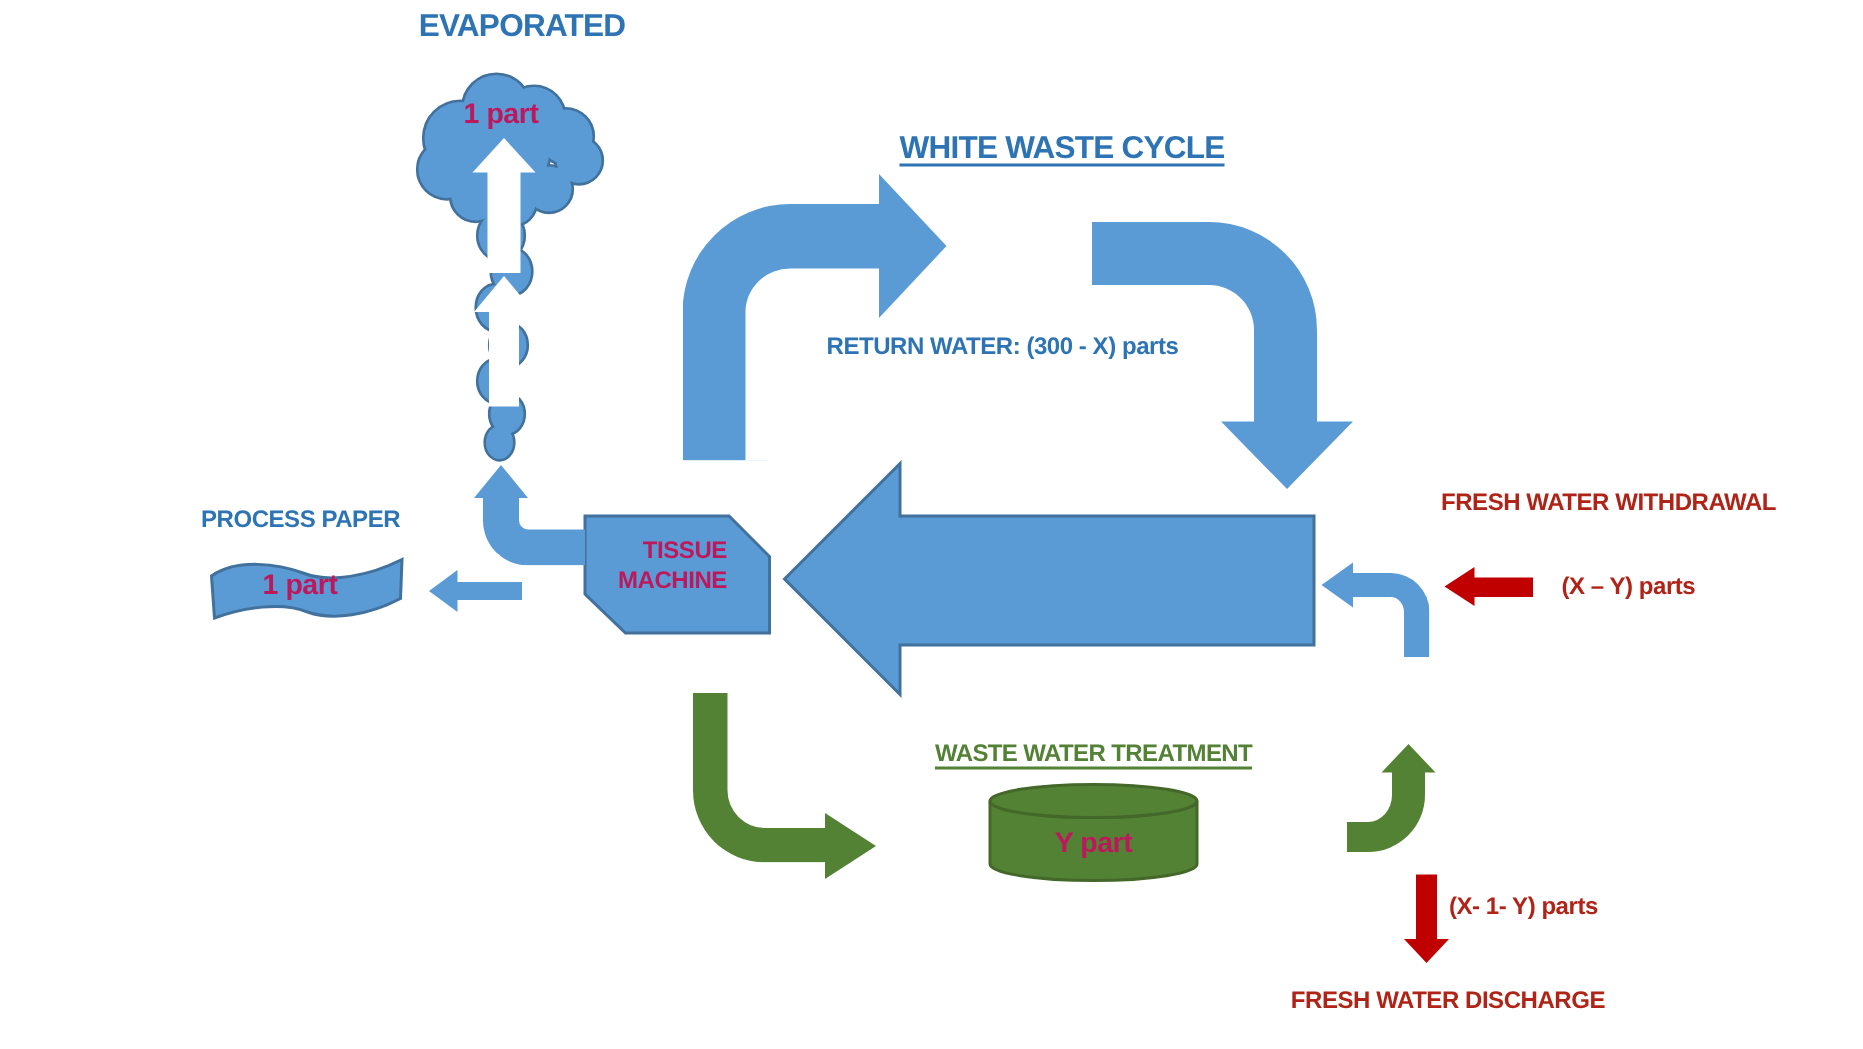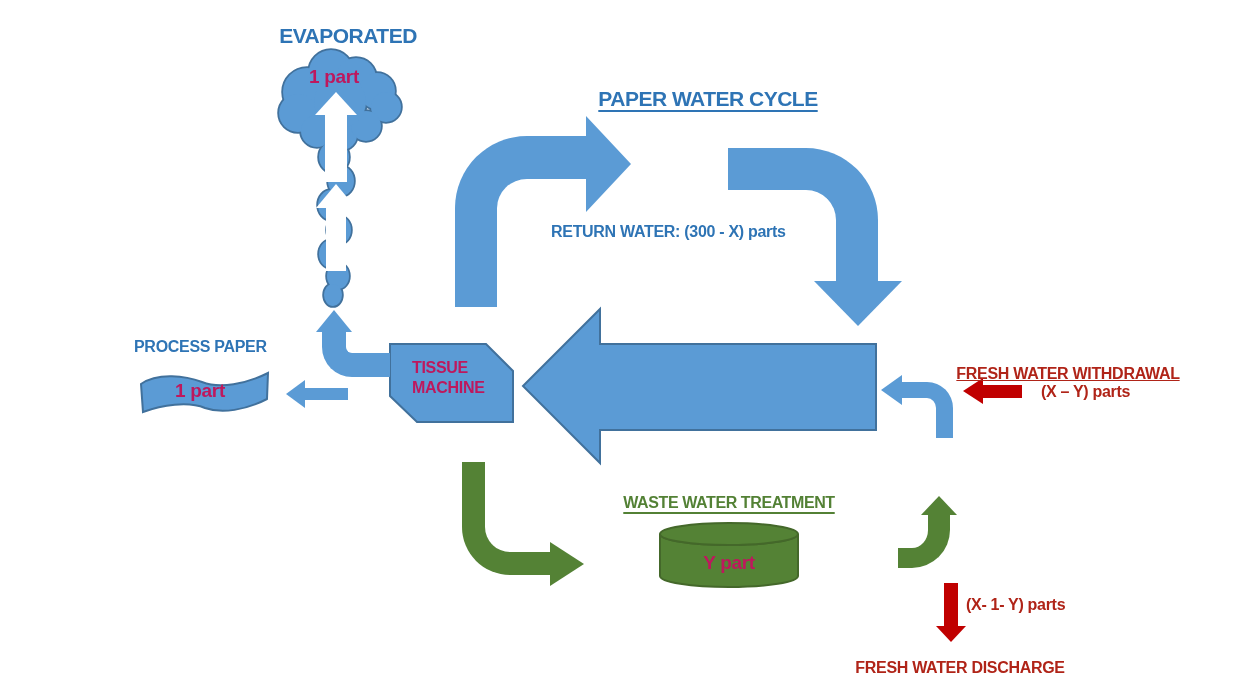--- a/index.html
+++ b/index.html
@@ -19,21 +19,21 @@
   .green-shape path,.green-shape ellipse{fill:var(--green);stroke:var(--green_border);stroke-width:2;}
   
   .elbow{position:absolute;box-sizing:border-box;border:0 solid var(--blue);}
   .elbow.green{border-color:var(--green);}
   .tri{position:absolute;width:0;height:0;border:0 solid transparent;}
   .shaft{position:absolute;}
   
   .t{position:absolute;font-weight:bold;letter-spacing:-0.3px;white-space:nowrap;}
   .ctr{text-align:center;}
   .h{font-size:21px;letter-spacing:-0.5px;}
-  .m{font-size:16px;}
+  .m{font-size:16px;text-align:right;}
   .u{text-decoration:underline;text-underline-offset:4px;text-decoration-thickness:2px;}
   .blue-t{color:var(--text_blue);}
   .green-t{color:var(--text_green);}
   .red-t{color:var(--text_red);}
   .white-t{color:#be185d;}
 </style>
 </head>
 <body>
 
 <div id="canvas">
@@ -105,39 +105,39 @@
 
   <div class="elbow green" style="left:898px;top:514px;width:52px;height:54px;border-right-width:22px;border-bottom-width:20px;border-bottom-right-radius:38px;"></div>
   <div class="tri" style="left:921px;top:496px;border-left-width:18px;border-right-width:18px;border-bottom:19px solid var(--green);"></div>
 
   <div class="shaft" style="left:982px;top:385px;width:40px;height:13px;background:var(--red);"></div>
   <div class="tri" style="left:963px;top:378px;border-top-width:13px;border-bottom-width:13px;border-right:20px solid var(--red);"></div>
 
   <div class="shaft" style="left:944px;top:583px;width:14px;height:44px;background:var(--red);"></div>
   <div class="tri" style="left:936px;top:626px;border-left-width:15px;border-right-width:15px;border-top:16px solid var(--red);"></div>
 
-  <div class="t h blue-t ctr" style="left:268px;top:24px;width:160px;">EVAPORATED</div>
+  <div class="t h blue-t ctr" style="left:268px;top:6px;width:160px;">EVAPORATED</div>
 
   <div class="t white-t ctr" style="left:295px;top:66px;width:78px;font-size:19px;">1 part</div>
 
-  <div class="t h blue-t ctr u" style="left:598px;top:87px;width:220px;">PAPER WATER CYCLE</div>
+  <div class="t h blue-t ctr u" style="left:598px;top:87px;width:220px;">WHITE WASTE CYCLE</div>
 
   <div class="t m blue-t" style="left:551px;top:223px;">RETURN WATER: (300 - X) parts</div>
 
 
   <div class="t m white-t" style="left:412px;top:358px;line-height:20px;">
     <div>TISSUE</div>
     <div>MACHINE</div>
   </div>
 
   <div class="t m blue-t" style="left:134px;top:338px;">PROCESS PAPER</div>
 
   <div class="t white-t ctr" style="left:160px;top:380px;width:80px;font-size:19px;">1 part</div>
 
-  <div class="t m red-t ctr" style="left:952px;top:365px;width:232px;text-decoration:underline;">FRESH WATER WITHDRAWAL</div>
+  <div class="t m red-t ctr" style="left:952px;top:327px;width:232px;">FRESH WATER WITHDRAWAL</div>
 
   <div class="t m red-t" style="left:1041px;top:383px;">(X – Y) parts</div>
 
   <div class="t green-t ctr u" style="left:588px;top:494px;width:282px;font-size:16px;letter-spacing:-0.4px;">WASTE WATER TREATMENT</div>
 
   <div class="t white-t ctr" style="left:677px;top:552px;width:104px;font-size:19px;">Y part</div>
 
   <div class="t m red-t" style="left:966px;top:596px;">(X- 1- Y) parts</div>
 
   <div class="t m red-t ctr" style="left:850px;top:659px;width:220px;">FRESH WATER DISCHARGE</div>

